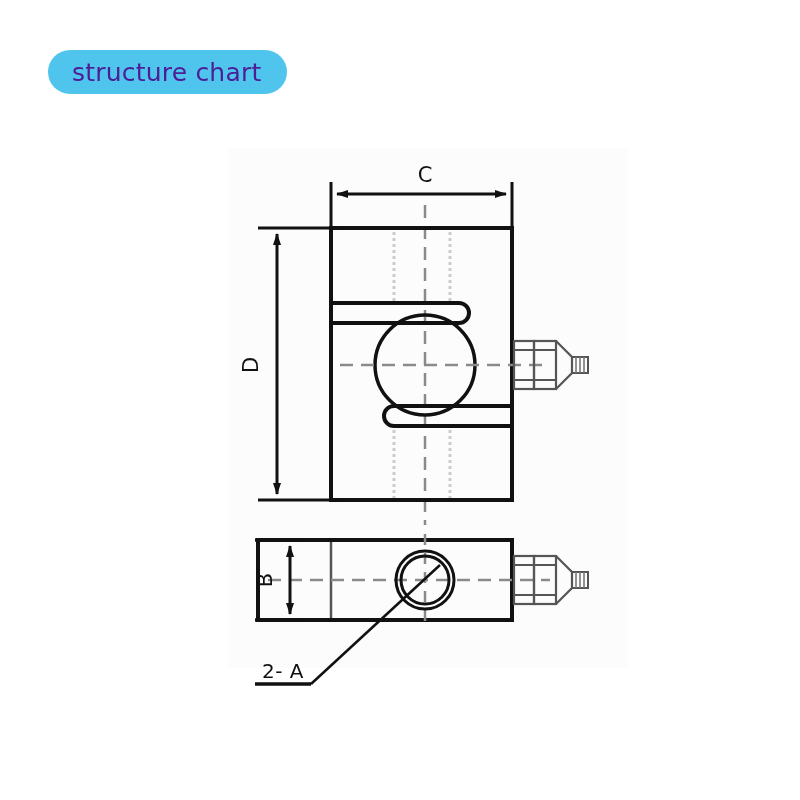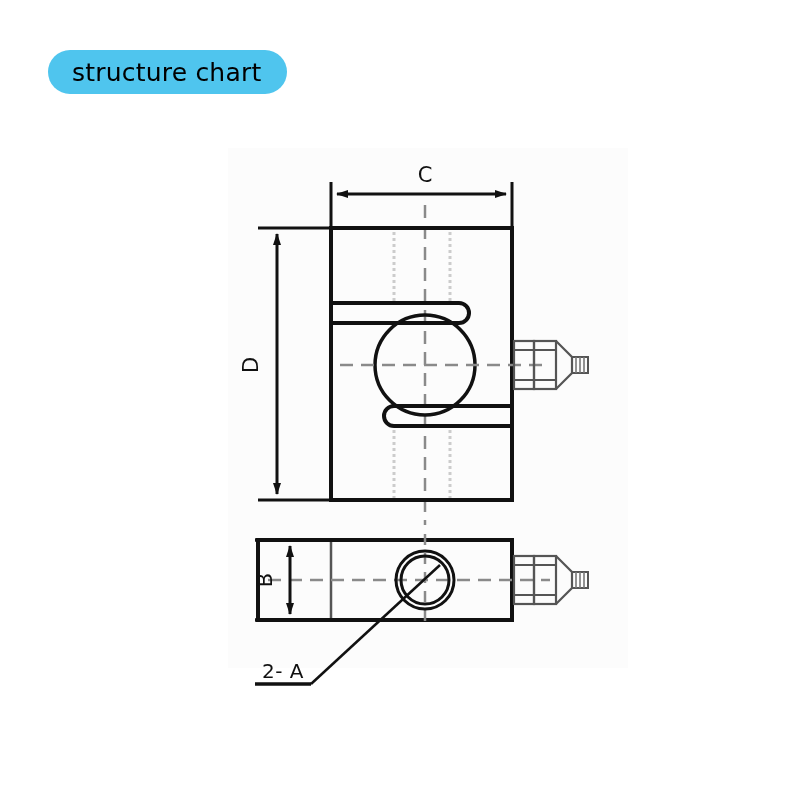--- a/index.html
+++ b/index.html
@@ -78,21 +78,21 @@
     letter-spacing: 0.5px;
   }
 </style>
 </head>
 <body>
 
 <div id="stage">
 
   <div class="bg-panel"></div>
 
-  <div class="badge" style="background: rgb(79, 197, 238); color: #000000; text-align: right;">
+  <div class="badge" style="background: rgb(79, 197, 238); color: #4c1d95; text-align: right;">
     <span>structure chart</span>
   </div>
 
   <svg id="drawing" viewBox="0 0 800 800">
     <defs>
       <marker id="arrHeadR" markerWidth="12" markerHeight="12" refX="11" refY="4" orient="auto" markerUnits="userSpaceOnUse">
         <path d="M0,0 L12,4 L0,8 z" fill="#111111"></path>
       </marker>
       <marker id="arrHeadL" markerWidth="12" markerHeight="12" refX="1" refY="4" orient="auto" markerUnits="userSpaceOnUse">
         <path d="M12,0 L0,4 L12,8 z" fill="#111111"></path>

